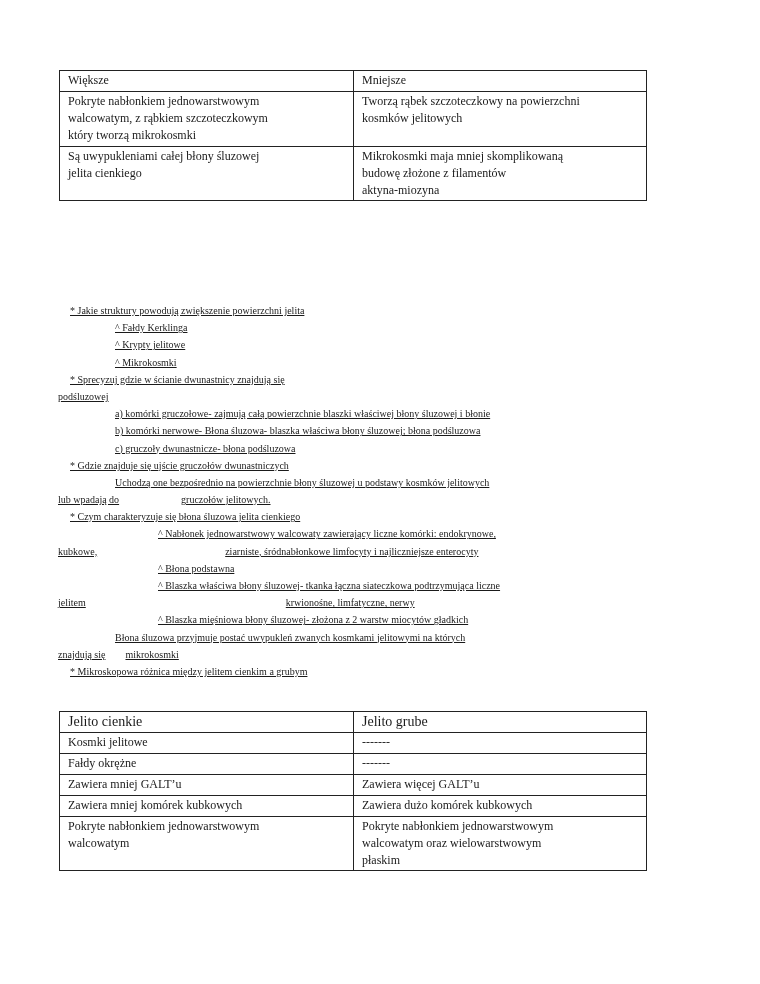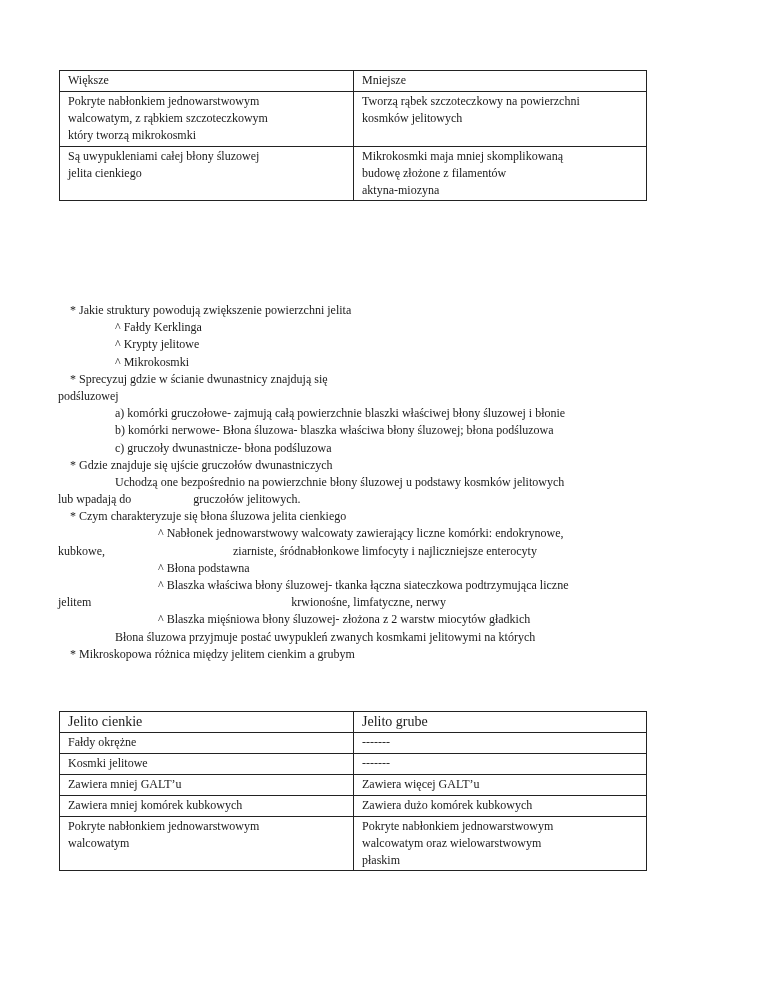--- a/index.html
+++ b/index.html
@@ -21,21 +21,21 @@
     #t1 tr.r2 td { height: 52px; }
 
     #t2 { left: 59px; top: 711px; width: 587px; }
     #t2 col.c1 { width: 294px; }
     #t2 col.c2 { width: 293px; }
     #t2 tr.h td { height: 19px; font-family: Liberation Serif, serif; font-size: 14px; }
     #t2 tr.r td { height: 19px; }
     #t2 tr.rl td { height: 52px; }
 
     .body-text { position: absolute; left: 70px; top: 302px; width: 640px; }
-    .ln { height: 17.2px; line-height: 17.2px; white-space: pre; font-size: 12px; }
+    .ln { height: 17.2px; line-height: 17.2px; white-space: pre; font-size: 10px; text-decoration: underline; }
     .i1 { padding-left: 45px; }
     .i2 { padding-left: 88px; }
     .gap-a { display: inline-block; width: 62px; }
     .gap-b { display: inline-block; width: 128px; }
     .gap-c { display: inline-block; width: 200px; }
     .gap-d { display: inline-block; width: 20px; }
   </style>
 </head>
 <body>
 
@@ -91,40 +91,41 @@
   <div class="ln" style="margin-left:-12px"><span>lub wpadają do</span><span class="gap-a"></span><span>gruczołów jelitowych.</span></div>
 
   <div class="ln">* Czym charakteryzuje się błona śluzowa jelita cienkiego</div>
   <div class="ln i2">^ Nabłonek jednowarstwowy walcowaty zawierający liczne komórki: endokrynowe,</div>
   <div class="ln" style="margin-left:-12px"><span>kubkowe,</span><span class="gap-b"></span><span>ziarniste, śródnabłonkowe limfocyty i najliczniejsze enterocyty</span></div>
   <div class="ln i2">^ Błona podstawna</div>
   <div class="ln i2">^ Blaszka właściwa błony śluzowej- tkanka łączna siateczkowa podtrzymująca liczne</div>
   <div class="ln" style="margin-left:-12px"><span>jelitem</span><span class="gap-c"></span><span>krwionośne, limfatyczne, nerwy</span></div>
   <div class="ln i2">^ Blaszka mięśniowa błony śluzowej- złożona z 2 warstw miocytów gładkich</div>
   <div class="ln i1">Błona śluzowa przyjmuje postać uwypukleń zwanych kosmkami jelitowymi na których</div>
+  <div class="ln" style="margin-left:-12px"><span>znajdują się</span><span class="gap-d"></span><span>mikrokosmki</span></div>
 
   <div class="ln">* Mikroskopowa różnica między jelitem cienkim a grubym</div>
 </div>
 
 <table id="t2" class="tbl">
   <colgroup>
       <col class="c1">
       <col class="c2">
     </colgroup>
   <tbody>
       <tr class="h">
     <td>Jelito cienkie</td>
     <td>Jelito grube</td>
   </tr>
   <tr class="r">
-    <td>Fałdy okrężne</td>
+    <td>Kosmki jelitowe</td>
     <td>-------</td>
   </tr>
   <tr class="r">
-    <td>Kosmki jelitowe</td>
+    <td>Fałdy okrężne</td>
     <td>-------</td>
   </tr>
   <tr class="r">
     <td>Zawiera mniej GALT’u</td>
     <td>Zawiera więcej GALT’u</td>
   </tr>
   <tr class="r">
     <td>Zawiera mniej komórek kubkowych</td>
     <td>Zawiera dużo komórek kubkowych</td>
   </tr>

